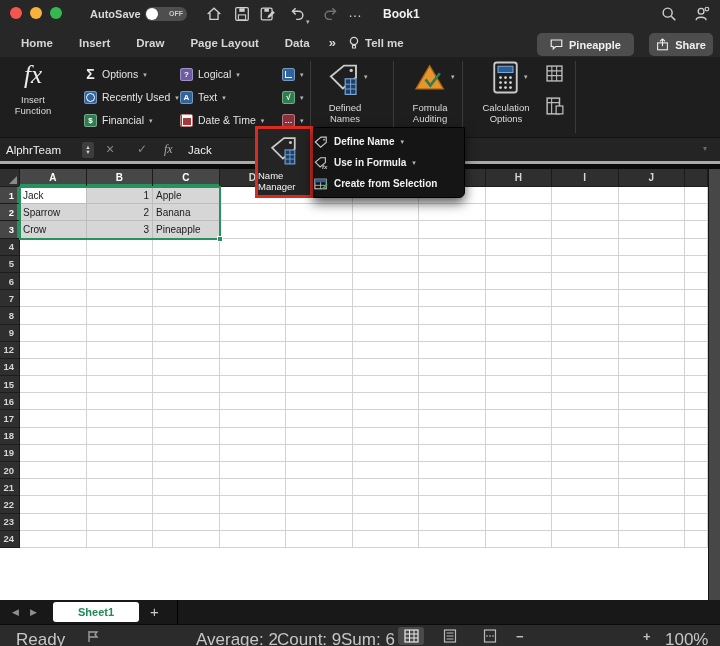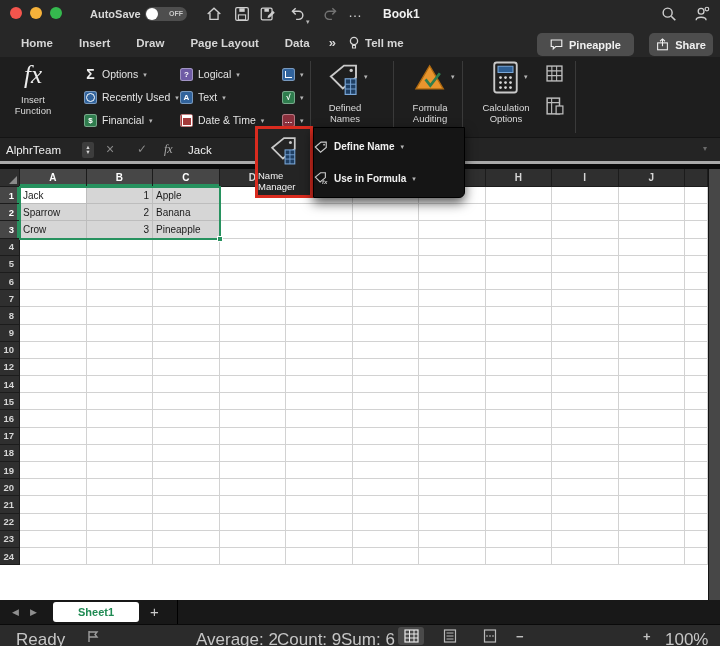--- a/index.html
+++ b/index.html
@@ -481,34 +481,20 @@
           <div class="g-cell" style="width: 66.5px;"></div>
           <div class="g-cell" style="width: 66.5px;"></div>
           <div class="g-cell" style="width: 66.5px;"></div>
           <div class="g-cell" style="width: 66.5px;"></div>
           <div class="g-cell" style="width: 66.5px;"></div>
           <div class="g-cell" style="width: 66.5px;"></div>
           <div class="g-cell" style="width: 66.5px;"></div>
           <div class="g-cell" style="width: 23px;"></div>
         </div>
         <div class="g-row">
-          <div class="g-rowhdr">10</div>
-          <div class="g-cell" style="width: 66.5px;"></div>
-          <div class="g-cell" style="width: 66.5px;"></div>
-          <div class="g-cell" style="width: 66.5px;"></div>
-          <div class="g-cell" style="width: 66.5px;"></div>
-          <div class="g-cell" style="width: 66.5px;"></div>
-          <div class="g-cell" style="width: 66.5px;"></div>
-          <div class="g-cell" style="width: 66.5px;"></div>
-          <div class="g-cell" style="width: 66.5px;"></div>
-          <div class="g-cell" style="width: 66.5px;"></div>
-          <div class="g-cell" style="width: 66.5px;"></div>
-          <div class="g-cell" style="width: 23px;"></div>
-        </div>
-        <div class="g-row">
           <div class="g-rowhdr">12</div>
           <div class="g-cell" style="width: 66.5px;"></div>
           <div class="g-cell" style="width: 66.5px;"></div>
           <div class="g-cell" style="width: 66.5px;"></div>
           <div class="g-cell" style="width: 66.5px;"></div>
           <div class="g-cell" style="width: 66.5px;"></div>
           <div class="g-cell" style="width: 66.5px;"></div>
           <div class="g-cell" style="width: 66.5px;"></div>
           <div class="g-cell" style="width: 66.5px;"></div>
           <div class="g-cell" style="width: 66.5px;"></div>
@@ -695,20 +681,29 @@
       <span class="chev">▾</span>
     </div>
     <div class="nm-item">
       <svg viewBox="0 0 16 16">
         <path d="M1.5 7 L7.5 2 L13 2 L13 7.5 L7 12.5 Z" fill="none" stroke="#c9c9c9" stroke-width="1.3"></path>
         <text x="9" y="15" font-size="7" font-style="italic" fill="#c9c9c9">fx</text>
       </svg>
       <span>Use in Formula</span>
       <span class="chev">▾</span>
     </div>
+    <div class="nm-item">
+      <svg viewBox="0 0 16 16">
+        <rect x="1" y="2.5" width="13" height="11" fill="none" stroke="#c9c9c9" stroke-width="1.2"></rect>
+        <rect x="1" y="2.5" width="13" height="3.5" fill="#2e5f94"></rect>
+        <path d="M1 9.5 h13 M7.5 6 v7.5" stroke="#c9c9c9" stroke-width=".9"></path>
+        <path d="M9 13 L14.5 7.5 L15.5 9 L10.5 14 Z" fill="#3fae68"></path>
+      </svg>
+      <span>Create from Selection</span>
+    </div>
   </div>
 
   <div class="sheetbar">
     <span class="sheet-nav" style="left:12px">◀</span>
     <span class="sheet-nav" style="left:30px">▶</span>
     <span class="sheet-tab">Sheet1</span>
     <span class="sheet-add">+</span>
     <span class="sheet-vline"></span>
   </div>
 

